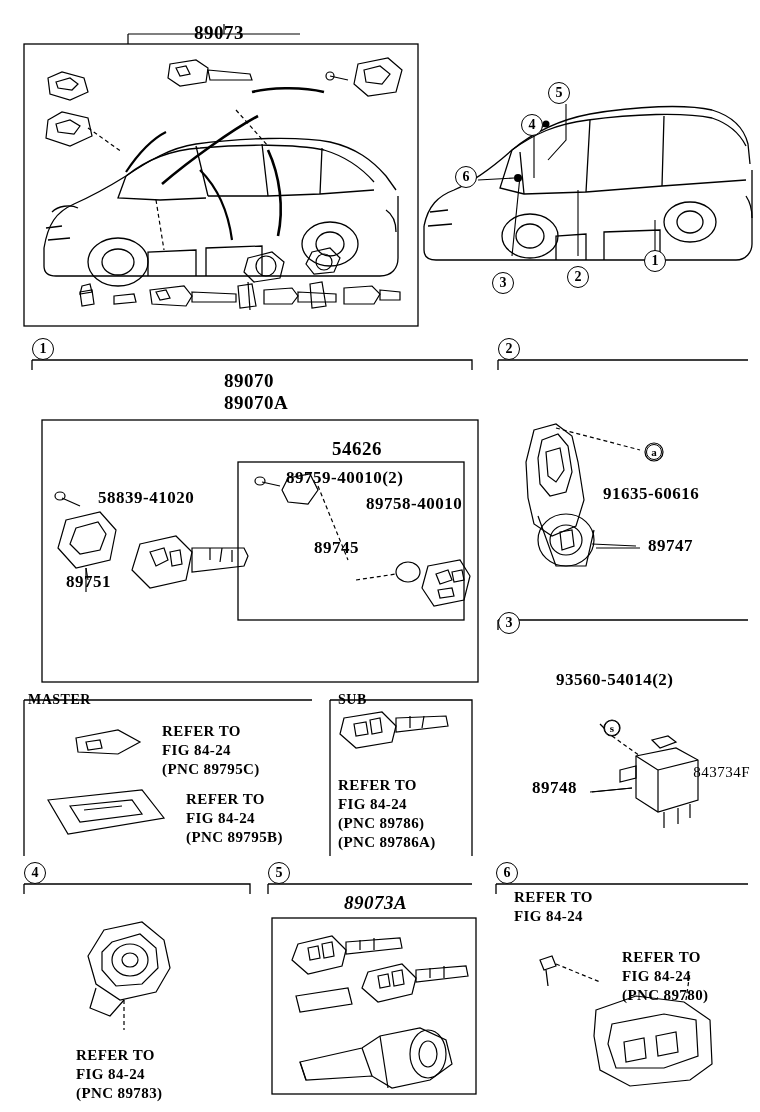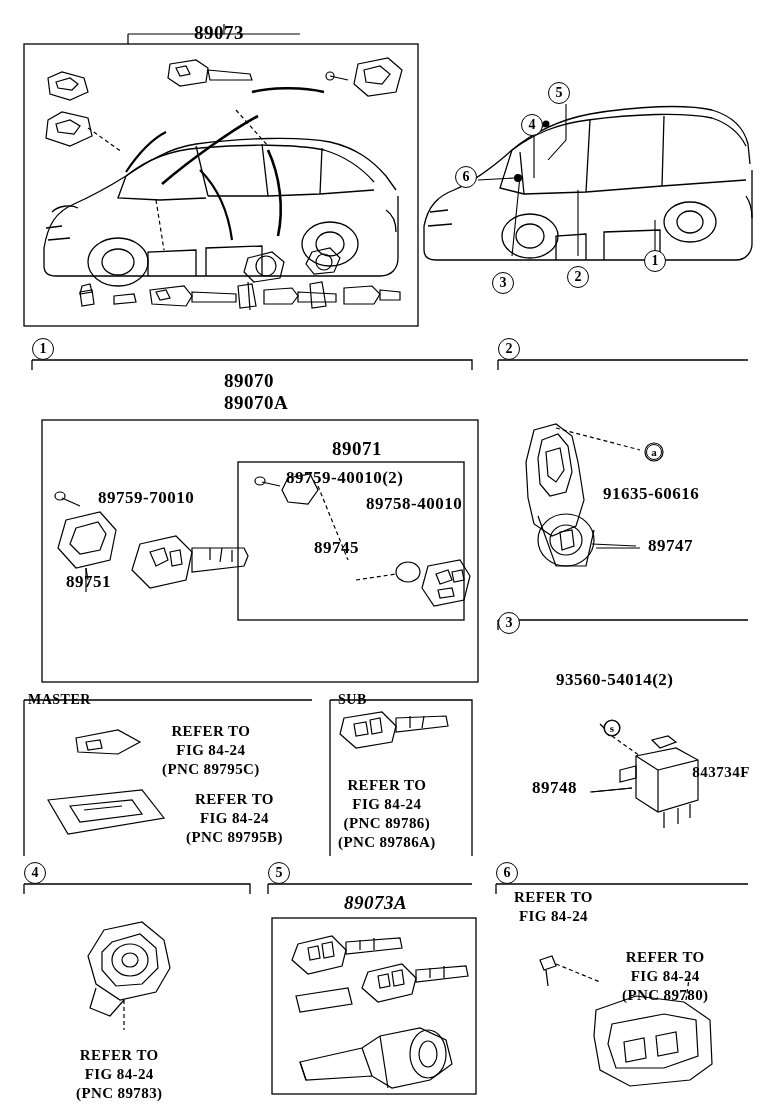--- a/index.html
+++ b/index.html
@@ -13,21 +13,20 @@
     position: relative;
     font-family: "Liberation Serif", serif;
     color: #000000;
     overflow: hidden;
   }
   .page {
     position: absolute;
     left: 0; top: 0;
     width: 760px;
     height: 787px;
-    text-align: center;
   }
   svg.diagram {
     position: absolute;
     left: 0; top: 0;
     width: 760px;
     height: 1112px;
   }
   .lbl {
     position: absolute;
     font-family: "Liberation Serif", serif;
@@ -66,21 +65,21 @@
     width: 16px;
     height: 16px;
     font-size: 11px;
   }
   .footer-code {
     position: absolute;
     right: 10px;
     bottom: 6px;
     font-family: "Liberation Serif", serif;
     font-size: 15px;
-    font-weight: bold;
+    font-weight: normal;
     letter-spacing: 0.5px;
   }
 </style>
 </head>
 <body>
 
 <div class="page">
 
   <svg class="diagram" viewBox="0 0 760 1112">
     <g fill="none" stroke="#000" stroke-width="1.3">
@@ -326,22 +325,22 @@
   <div class="callout" style="left:492px; top:272px;">3</div>
   <div class="callout" style="left:521px; top:114px;">4</div>
   <div class="callout" style="left:548px; top:82px;">5</div>
   <div class="callout" style="left:455px; top:166px;">6</div>
 
   <div class="callout sm" style="left:646px; top:444px;">a</div>
   <div class="callout sm" style="left:604px; top:720px;">s</div>
 
   <div class="lbl big" style="left:224px; top:370px;">89070</div>
   <div class="lbl big" style="left:224px; top:392px;">89070A</div>
-  <div class="lbl big" style="left:332px; top:438px;">89071</div>
-  <div class="lbl mid" style="left:98px; top:488px;">89759-70010</div>
+  <div class="lbl big" style="left:332px; top:438px;">54626</div>
+  <div class="lbl mid" style="left:98px; top:488px;">58839-41020</div>
   <div class="lbl mid" style="left:66px; top:572px;">89751</div>
   <div class="lbl mid" style="left:286px; top:468px;">89759-40010(2)</div>
   <div class="lbl mid" style="left:334px; top:494px;margin-left:32px;">89758-40010</div>
   <div class="lbl mid" style="left:314px; top:538px;">89745</div>
 
   <div class="lbl small" style="left:28px; top:692px;">MASTER</div>
   <div class="lbl small" style="left:338px; top:692px;">SUB</div>
   <div class="refer" style="left:162px; top:722px;">REFER TO
 FIG 84-24
 (PNC 89795C)</div>

